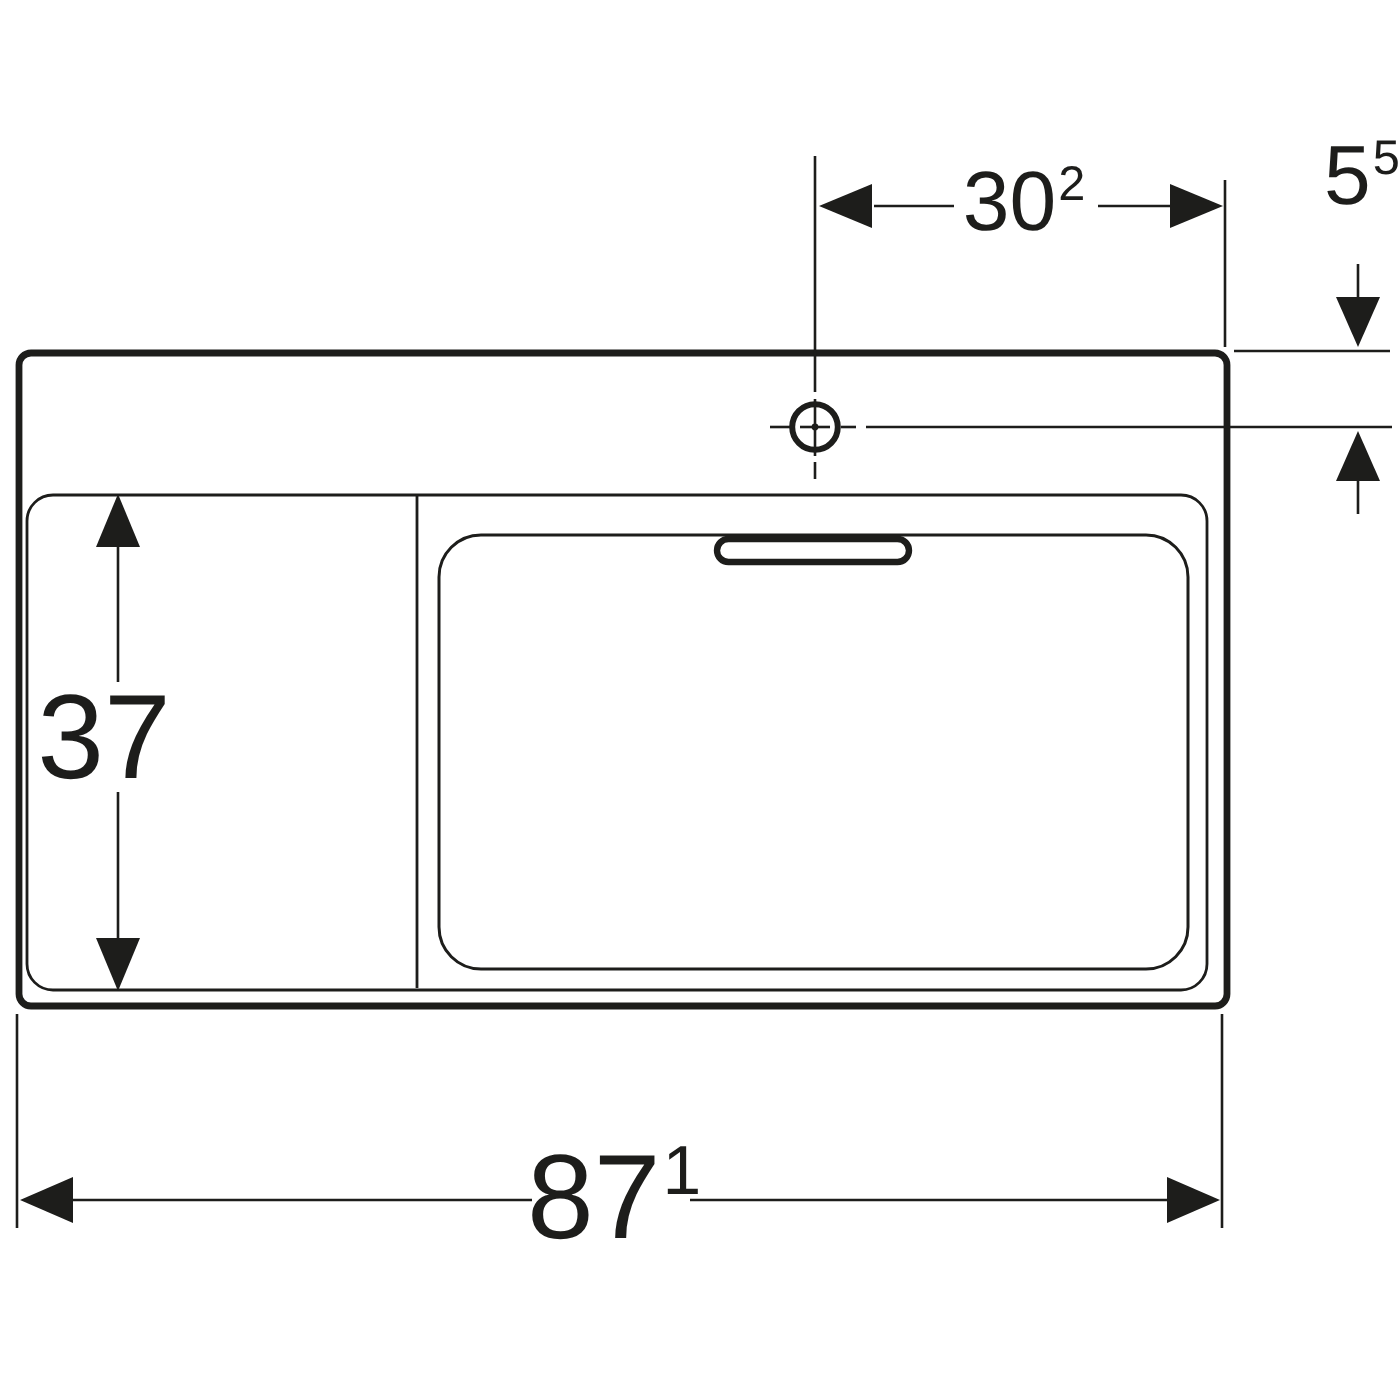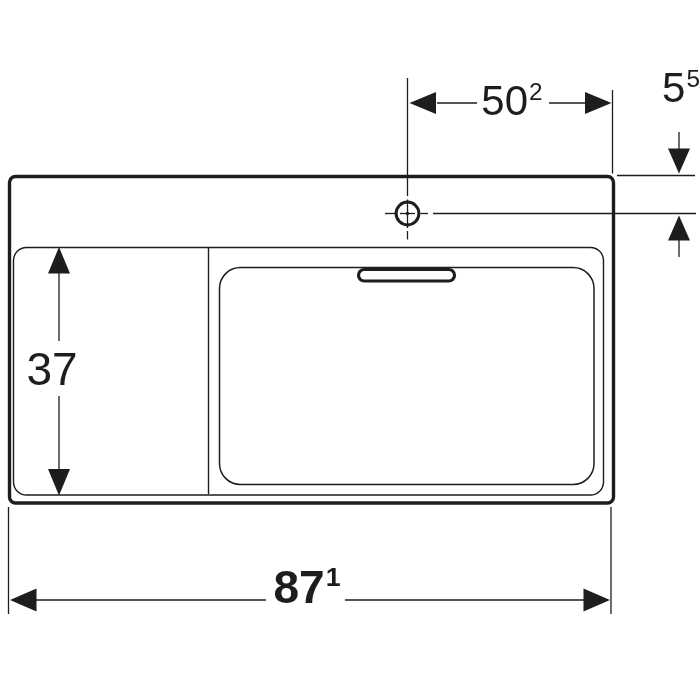--- a/index.html
+++ b/index.html
@@ -31,21 +31,21 @@
   }
   .dim-label .sup {
     display: inline-block;
     font-size: 58%;
     vertical-align: baseline;
     position: relative;
     top: -0.62em;
     margin-left: 1px;
   }
   .fs-top { font-size: 42px; }
-  .fs-side { font-size: 46px; }
+  .fs-side { font-size: 60px; }
 </style>
 </head>
 <body>
 
 <div id="stage">
 
   <svg width="700" height="700" viewBox="0 0 700 700">
     <g fill="none" stroke="#1d1d1b" stroke-linecap="butt">
 
       <rect x="9.5" y="176.5" width="604" height="326.5" rx="6" stroke-width="3.4"></rect>
@@ -97,28 +97,28 @@
         <line x1="36" y1="600" x2="266" y2="600" stroke-width="1.3"></line>
         <line x1="345" y1="600" x2="584" y2="600" stroke-width="1.3"></line>
         <polygon points="10,600 36.5,588.5 36.5,611.5" fill="#1d1d1b" stroke="none"></polygon>
         <polygon points="610,600 583.5,588.5 583.5,611.5" fill="#1d1d1b" stroke="none"></polygon>
       </g>
 
     </g>
   </svg>
 
   <div class="dim-label fs-top" style="left:512px; top:101px;">
-    <span>50</span><span class="sup">2</span>
+    <span>30</span><span class="sup">2</span>
   </div>
 
   <div class="dim-label fs-top" style="left:681px; top:88px;">
     <span>5</span><span class="sup">5</span>
   </div>
 
   <div class="dim-label fs-side" style="left:52px; top:369px;">
     <span>37</span>
   </div>
 
-  <div class="dim-label fs-side" style="left:307px; top:587px;font-weight:bold;">
+  <div class="dim-label fs-side" style="left:307px; top:599px;">
     <span>87</span><span class="sup">1</span>
   </div>
 
 </div>
 
 </body></html>

